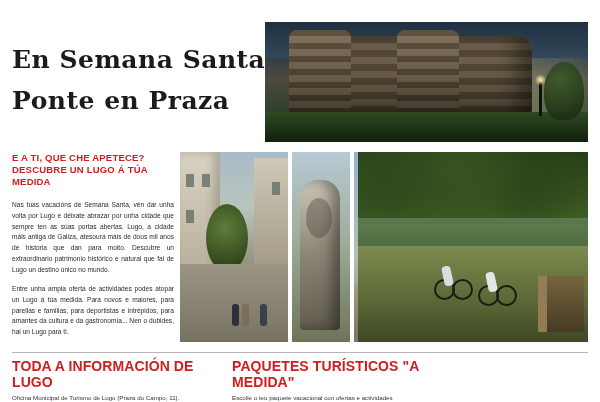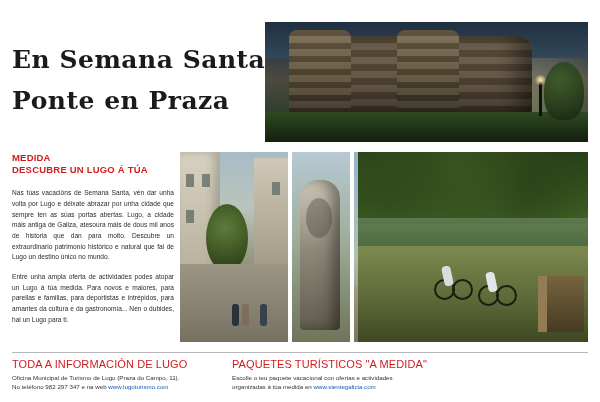--- a/index.html
+++ b/index.html
@@ -277,22 +277,22 @@
     top: 358px;
     display: flex;
     gap: 14px;
   }
   .fcol { flex: 1 1 0; }
   .fcol.c1 { flex: 0 0 206px; }
   .fcol.c2 { flex: 0 0 208px; }
   .fcol.c3 { flex: 1 1 auto; }
   .fcol h3 {
     margin: 0 0 3px 0;
-    font-size: 11px;
-    font-weight: normal;
+    font-size: 14px;
+    font-weight: bold;
     color: #d11d1d;
     letter-spacing: 0.1px;
   }
   .fcol p {
     margin: 0;
     font-size: 6.2px;
     line-height: 1.5;
     color: #333333;
   }
   .fcol .url { color: #1b58b8; }
@@ -312,22 +312,23 @@
     <div class="wall"></div>
     <div class="tower t1"></div>
     <div class="tower t2"></div>
     <div class="grass"></div>
     <div class="lamp"></div>
     <div class="tree"></div>
   </div>
 
   <div class="intro-col">
     <div class="intro-head">
+      <div>E A TI, QUE CHE APETECE?</div>
+      <div>DESCUBRE UN LUGO Á TÚA</div>
       <div>MEDIDA</div>
-      <div>DESCUBRE UN LUGO Á TÚA</div>
     </div>
     <div class="intro-body">
       <p>Nas túas vacacións de Semana Santa, vén dar unha volta por Lugo e déixate abrazar por unha cidade que sempre ten as súas portas abertas. Lugo, a cidade máis antiga de Galiza, atesoura máis de dous mil anos de historia que dan para moito. Descubre un extraordinario patrimonio histórico e natural que fai de Lugo un destino único no mundo.</p>
       <p>Entre unha ampla oferta de actividades podes atopar un Lugo á túa medida. Para novos e maiores, para parellas e familias, para deportistas e intrépidos, para amantes da cultura e da gastronomía... Nen o dubides, hai un Lugo para ti.</p>
     </div>
   </div>
 
   <div class="strip">
 
     <div class="photo p1">

